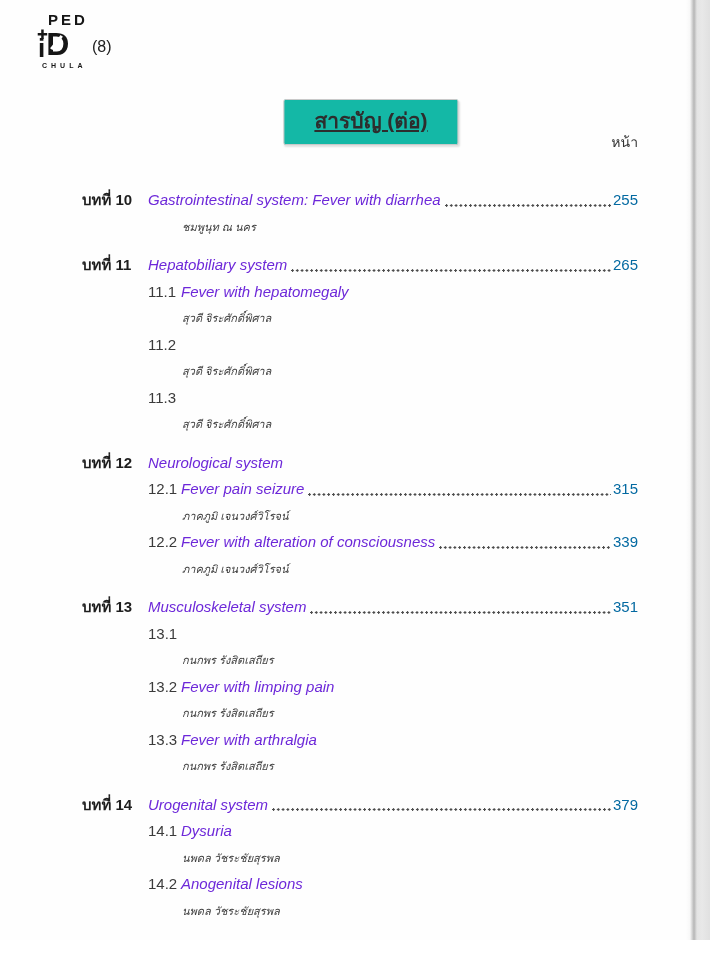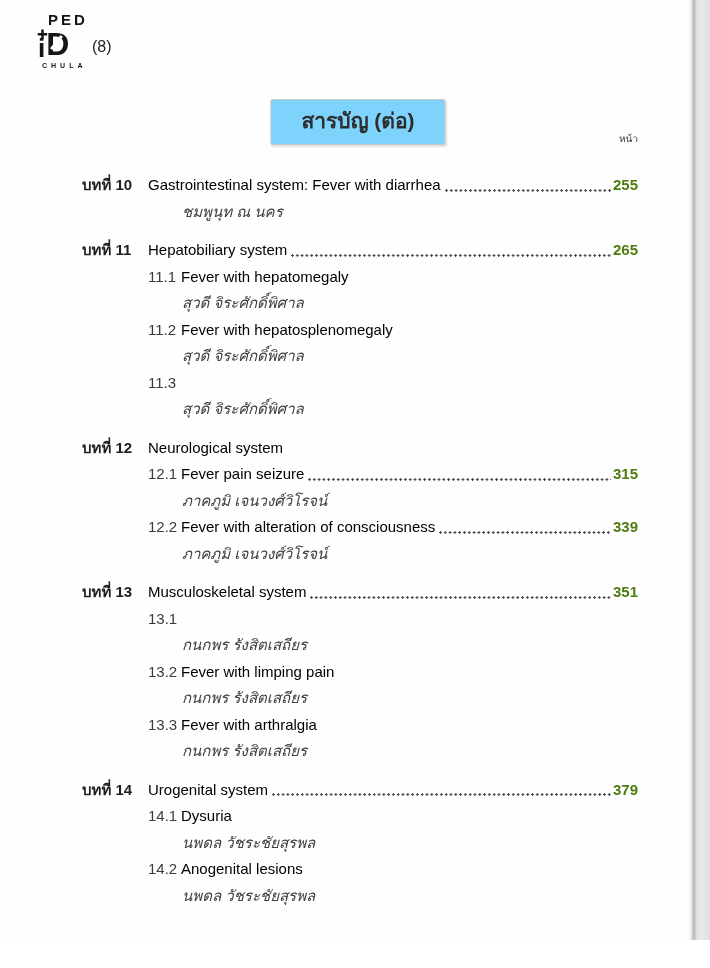--- a/index.html
+++ b/index.html
@@ -58,68 +58,69 @@
     font-size: 7px; font-weight: bold; letter-spacing: 4px;
     margin-left: 4px; margin-top: 1px;
   }
   .page-marker {
     position: absolute; left: 92px; top: 38px;
     font-size: 16px; color: #222;
   }
   
   .title-box {
     position: absolute; top: 99px; left: 50%;
-    transform: translateX(-50%); margin-left: 3px;
-    background: #7dd3fc;
+    transform: translateX(-50%); margin-left: 16px;
+    background: #14b8a6;
     border: 1px solid #cscsc; 
     border: 1px solid #c9c9c9;
     padding: 4px 30px 7px 30px;
     font-size: 21px; font-weight: bold; color: #2d2d2d;
     border-radius: 2px;
     box-shadow: 1px 2px 2px rgba(0,0,0,0.12);
     white-space: nowrap;
+    text-decoration: underline;
   }
   .page-col-label {
     position: absolute; top: 131px; right: 72px;
-    font-size: 10px; color: #333;
+    font-size: 14px; color: #333;
   }
   
   .toc {
     position: absolute; left: 82px; top: 172px; right: 72px;
     color: #3b3b3b;
   }
   .chapter { margin-top: 12px; }
-  .chapter:first-child { margin-top: 0; }
+  .chapter:first-child { margin-top: 15px; }
   .toc-row {
     display: flex;
     height: 26.5px; line-height: 26.5px;
     font-size: 15px;
     white-space: nowrap;
   }
   .ch-label {
     width: 66px; flex: 0 0 66px;
     font-weight: bold; color: #1e1e1e;
   }
-  .row-title { color: #000000; }
+  .row-title { color: #6d28d9; font-style: italic; }
   .leader {
     flex: 1 1 auto;
     align-self: flex-end;
     height: 3px;
     margin: 0 2px 7px 4px;
     background-image: radial-gradient(circle at 1.5px 1.5px, #4c4c4c 1.05px, rgba(0,0,0,0) 1.4px);
     background-size: 4.8px 3px;
     background-repeat: repeat-x;
   }
-  .page-num { color: #4d7c0f; flex: 0 0 auto; font-weight: bold; }
+  .page-num { color: #0369a1; flex: 0 0 auto; }
   .sub-row { padding-left: 66px; }
   .item-num { width: 33px; flex: 0 0 33px; color: #3b3b3b; }
   .author-row { padding-left: 100px; }
   .author {
     font-style: italic;
-    font-size: 15px;
+    font-size: 11px;
     color: #404040;
   }
 </style>
 </head>
 <body>
 
 <div class="sheet">
 
   <div class="logo">
     <div class="logo-ped">PED</div>
@@ -166,21 +167,20 @@
 
     </div>
     <div class="toc-row author-row">
       <span class="author">สุวดี จิระศักดิ์พิศาล</span>
     </div>
   </div>
 
   <div class="subitem">
     <div class="toc-row sub-row">
       <span class="item-num">11.2</span>
-      <span class="row-title">Fever with hepatosplenomegaly</span>
 
     </div>
     <div class="toc-row author-row">
       <span class="author">สุวดี จิระศักดิ์พิศาล</span>
     </div>
   </div>
 
   <div class="subitem">
     <div class="toc-row sub-row">
       <span class="item-num">11.3</span>

